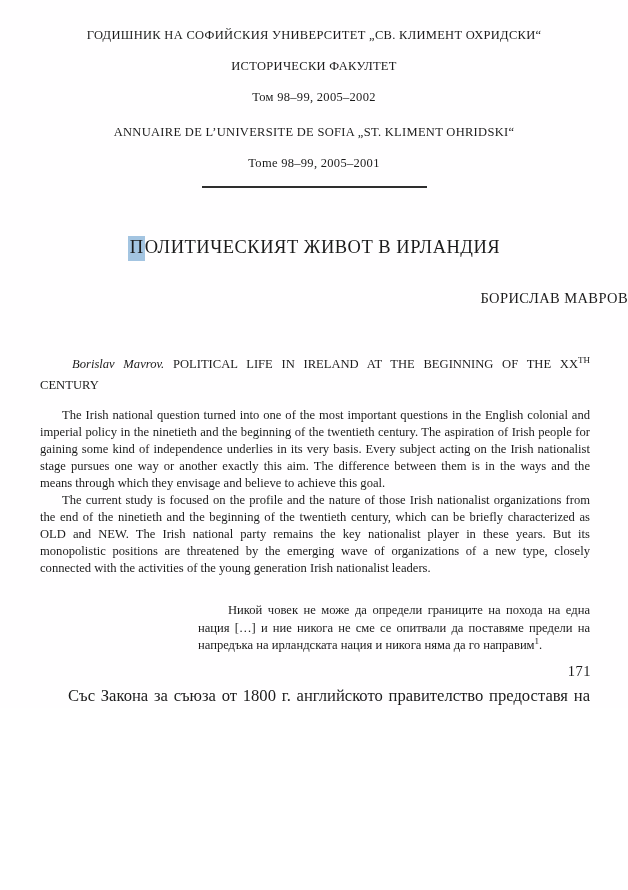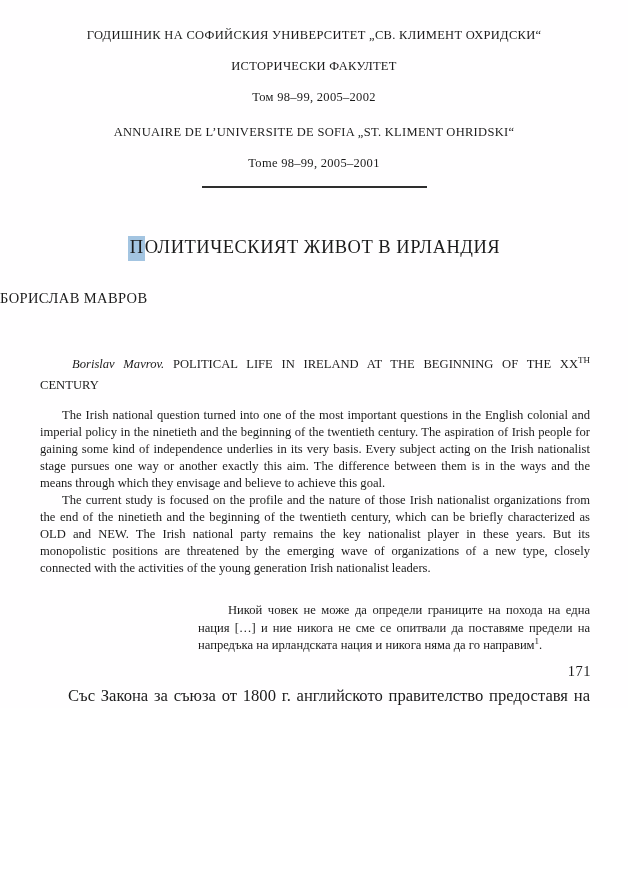--- a/index.html
+++ b/index.html
@@ -34,21 +34,21 @@
     line-height: 23px;
     letter-spacing: 0.5px;
     font-weight: 400;
   }
   .hl {
     background: #a3c4e1;
     padding: 1px 1px 4px 2px;
   }
   .author {
     margin-top: 31px;
-    text-align: left;
+    text-align: right;
     font-size: 14.5px;
     letter-spacing: 0.4px;
   }
   .abstract {
     margin: 47px 38px 0 40px;
     font-size: 12.6px;
     line-height: 17px;
     text-align: justify;
   }
   .abstract-heading {

